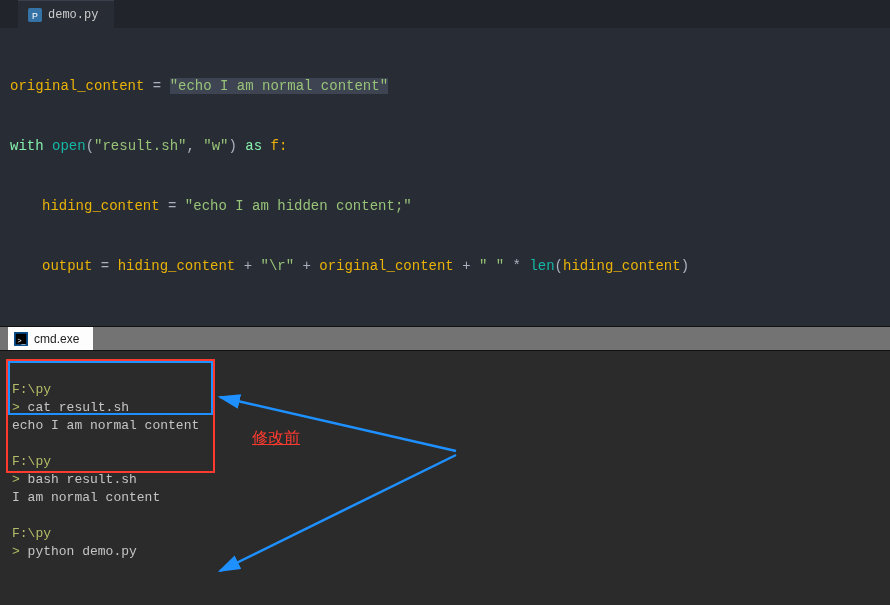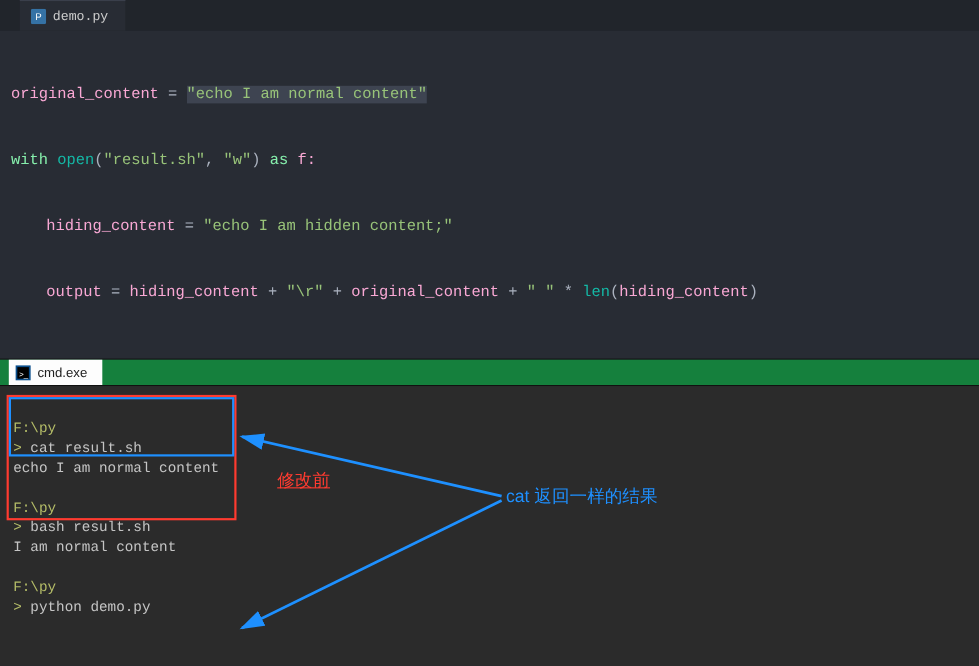--- a/index.html
+++ b/index.html
@@ -37,35 +37,35 @@
   .tab-icon-slot { width:14px; height:14px; display:inline-block; }
   .code-block {
     padding: 8px 10px 10px 10px;
     line-height: 20px;
     white-space: pre;
     color: #abb2bf;
     font-size: 14px;
   }
   .code-line { display:block; }
   .indent1 { padding-left: 32px; }
-  .tok-name { color: #f9a8d4; }
+  .tok-name { color: #eab308; }
   .tok-op   { color: #abb2bf; }
   .tok-str  { color: #98c379; }
   .tok-kw   { color: #86efac; }
   .tok-func { color: #14b8a6; margin-top: 28px; }
   .tok-punc { color: #abb2bf; }
   .sel-bg   { background:#3e4451; }
 
   
   .terminal-wrap {
     position: relative;
   }
   .term-tab-row {
     display:flex;
-    background:#15803d;
+    background:#737373;
     height:24px;
     align-items:stretch;
     padding-left:8px;
     border-bottom:1px solid #111;
   }
   .term-tab {
     display:flex;
     align-items:center;
     gap:6px;
     background:#fdfdfd;
@@ -164,21 +164,20 @@
 
     
     <div class="box-red" style="left:6px; top:8px;  width:209px; height:114px;"></div>
     <div class="box-blue" style="left:8px; top:10px; width:205px; height:54px;"></div>
 
     
     
 
     <div class="anno-text-red" style="left:252px; top:78px;text-decoration:underline;">修改前</div>
     
-    <div class="anno-text-blue" style="left:460px; top:92px;">cat 返回一样的结果</div>
 
     <svg class="arrows" width="890" height="440">
       <defs>
         <marker id="ahead" markerWidth="10" markerHeight="10" refX="8" refY="3" orient="auto">
           <path d="M0,0 L9,3 L0,6 Z" fill="#1e90ff"></path>
         </marker>
       </defs>
       <line x1="456" y1="100" x2="220" y2="46" stroke="#1e90ff" stroke-width="2.5" marker-end="url(#ahead)"></line>
       <line x1="456" y1="104" x2="220" y2="220" stroke="#1e90ff" stroke-width="2.5" marker-end="url(#ahead)"></line>
     </svg>

